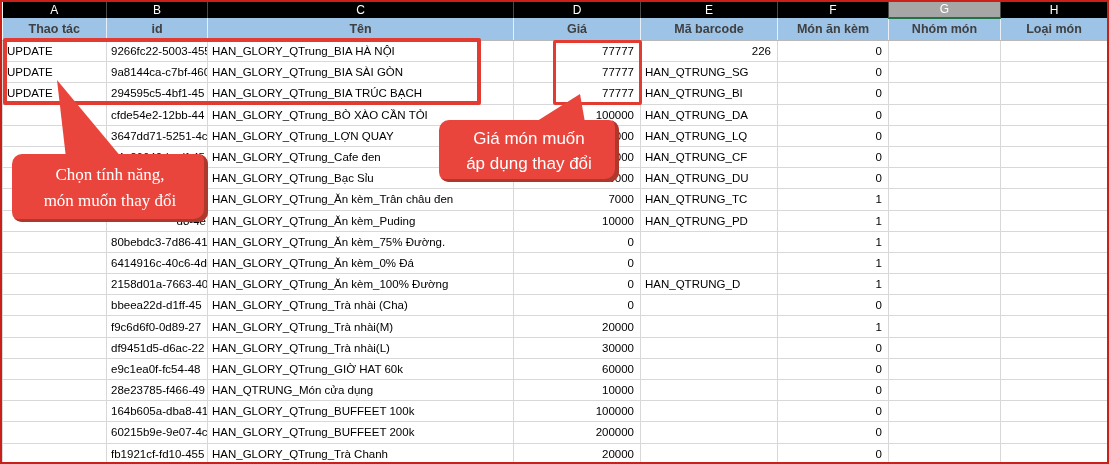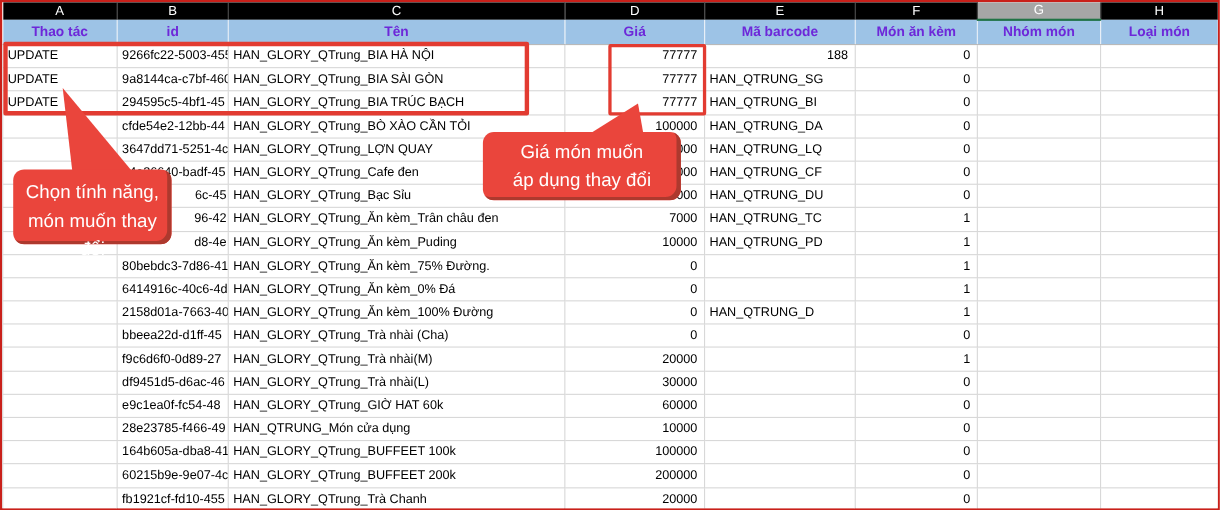--- a/index.html
+++ b/index.html
@@ -30,21 +30,21 @@
     line-height:15px;
   }
   tr.letters th.selected{
     background:#a6a6a6;
     border-bottom:2px solid #217346;
     color:#fff;
   }
   
   tr.hdr th{
     background:#9dc3e6;
-    color:#6d28d9;
+    color:#404040;
     font-size:12.5px;
     font-weight:bold;
     height:21px;
     text-align:center;
     border-right:1px solid #e8eff7;
     border-bottom:1px solid #b9b9b9;
     padding:0;
     line-height:21px;
   }
   tbody td{
@@ -81,21 +81,21 @@
   .callout{
     position:absolute;
     box-sizing:border-box;
     background:#ea453c;
     border-radius:10px;
     box-shadow:inset -4px -3px 0 #ad392e;
     color:#fff;
     text-align:center;
     font-size:17px;
   }
-  #callout-feature{left:10px;top:152px;width:144px;height:68px;padding-top:8px;line-height:26px;}
+  #callout-feature{left:10px;top:152px;width:196px;height:68px;padding-top:8px;line-height:26px;font-family:Liberation Serif, serif;}
   #callout-price{left:437px;top:118px;width:180px;height:62px;padding-top:6px;line-height:25px;}
 </style>
 </head>
 <body>
 
 <div class="screen">
 
   <table class="sheet">
     <colgroup>
       <col style="width:104px">
@@ -128,21 +128,21 @@
         <th>Nhóm món</th>
         <th>Loại món</th>
       </tr>
     </thead>
     <tbody>
         <tr>
           <td class="txt">UPDATE</td>
           <td class="txt clip">9266fc22-5003-455</td>
           <td class="txt">HAN_GLORY_QTrung_BIA HÀ NỘI</td>
           <td class="num">77777</td>
-          <td class="num">188</td>
+          <td class="num">226</td>
           <td class="num">0</td>
           <td class="txt"></td>
           <td class="txt"></td>
         </tr>
         <tr>
           <td class="txt">UPDATE</td>
           <td class="txt clip">9a8144ca-c7bf-460</td>
           <td class="txt">HAN_GLORY_QTrung_BIA SÀI GÒN</td>
           <td class="num">77777</td>
           <td class="txt">HAN_QTRUNG_SG</td>
@@ -265,21 +265,21 @@
           <td class="txt clip">f9c6d6f0-0d89-27</td>
           <td class="txt">HAN_GLORY_QTrung_Trà nhài(M)</td>
           <td class="num">20000</td>
           <td class="txt"></td>
           <td class="num">1</td>
           <td class="txt"></td>
           <td class="txt"></td>
         </tr>
         <tr>
           <td class="txt"></td>
-          <td class="txt clip">df9451d5-d6ac-46</td>
+          <td class="txt clip">df9451d5-d6ac-22</td>
           <td class="txt">HAN_GLORY_QTrung_Trà nhài(L)</td>
           <td class="num">30000</td>
           <td class="txt"></td>
           <td class="num">0</td>
           <td class="txt"></td>
           <td class="txt"></td>
         </tr>
         <tr>
           <td class="txt"></td>
           <td class="txt clip">e9c1ea0f-fc54-48</td>

